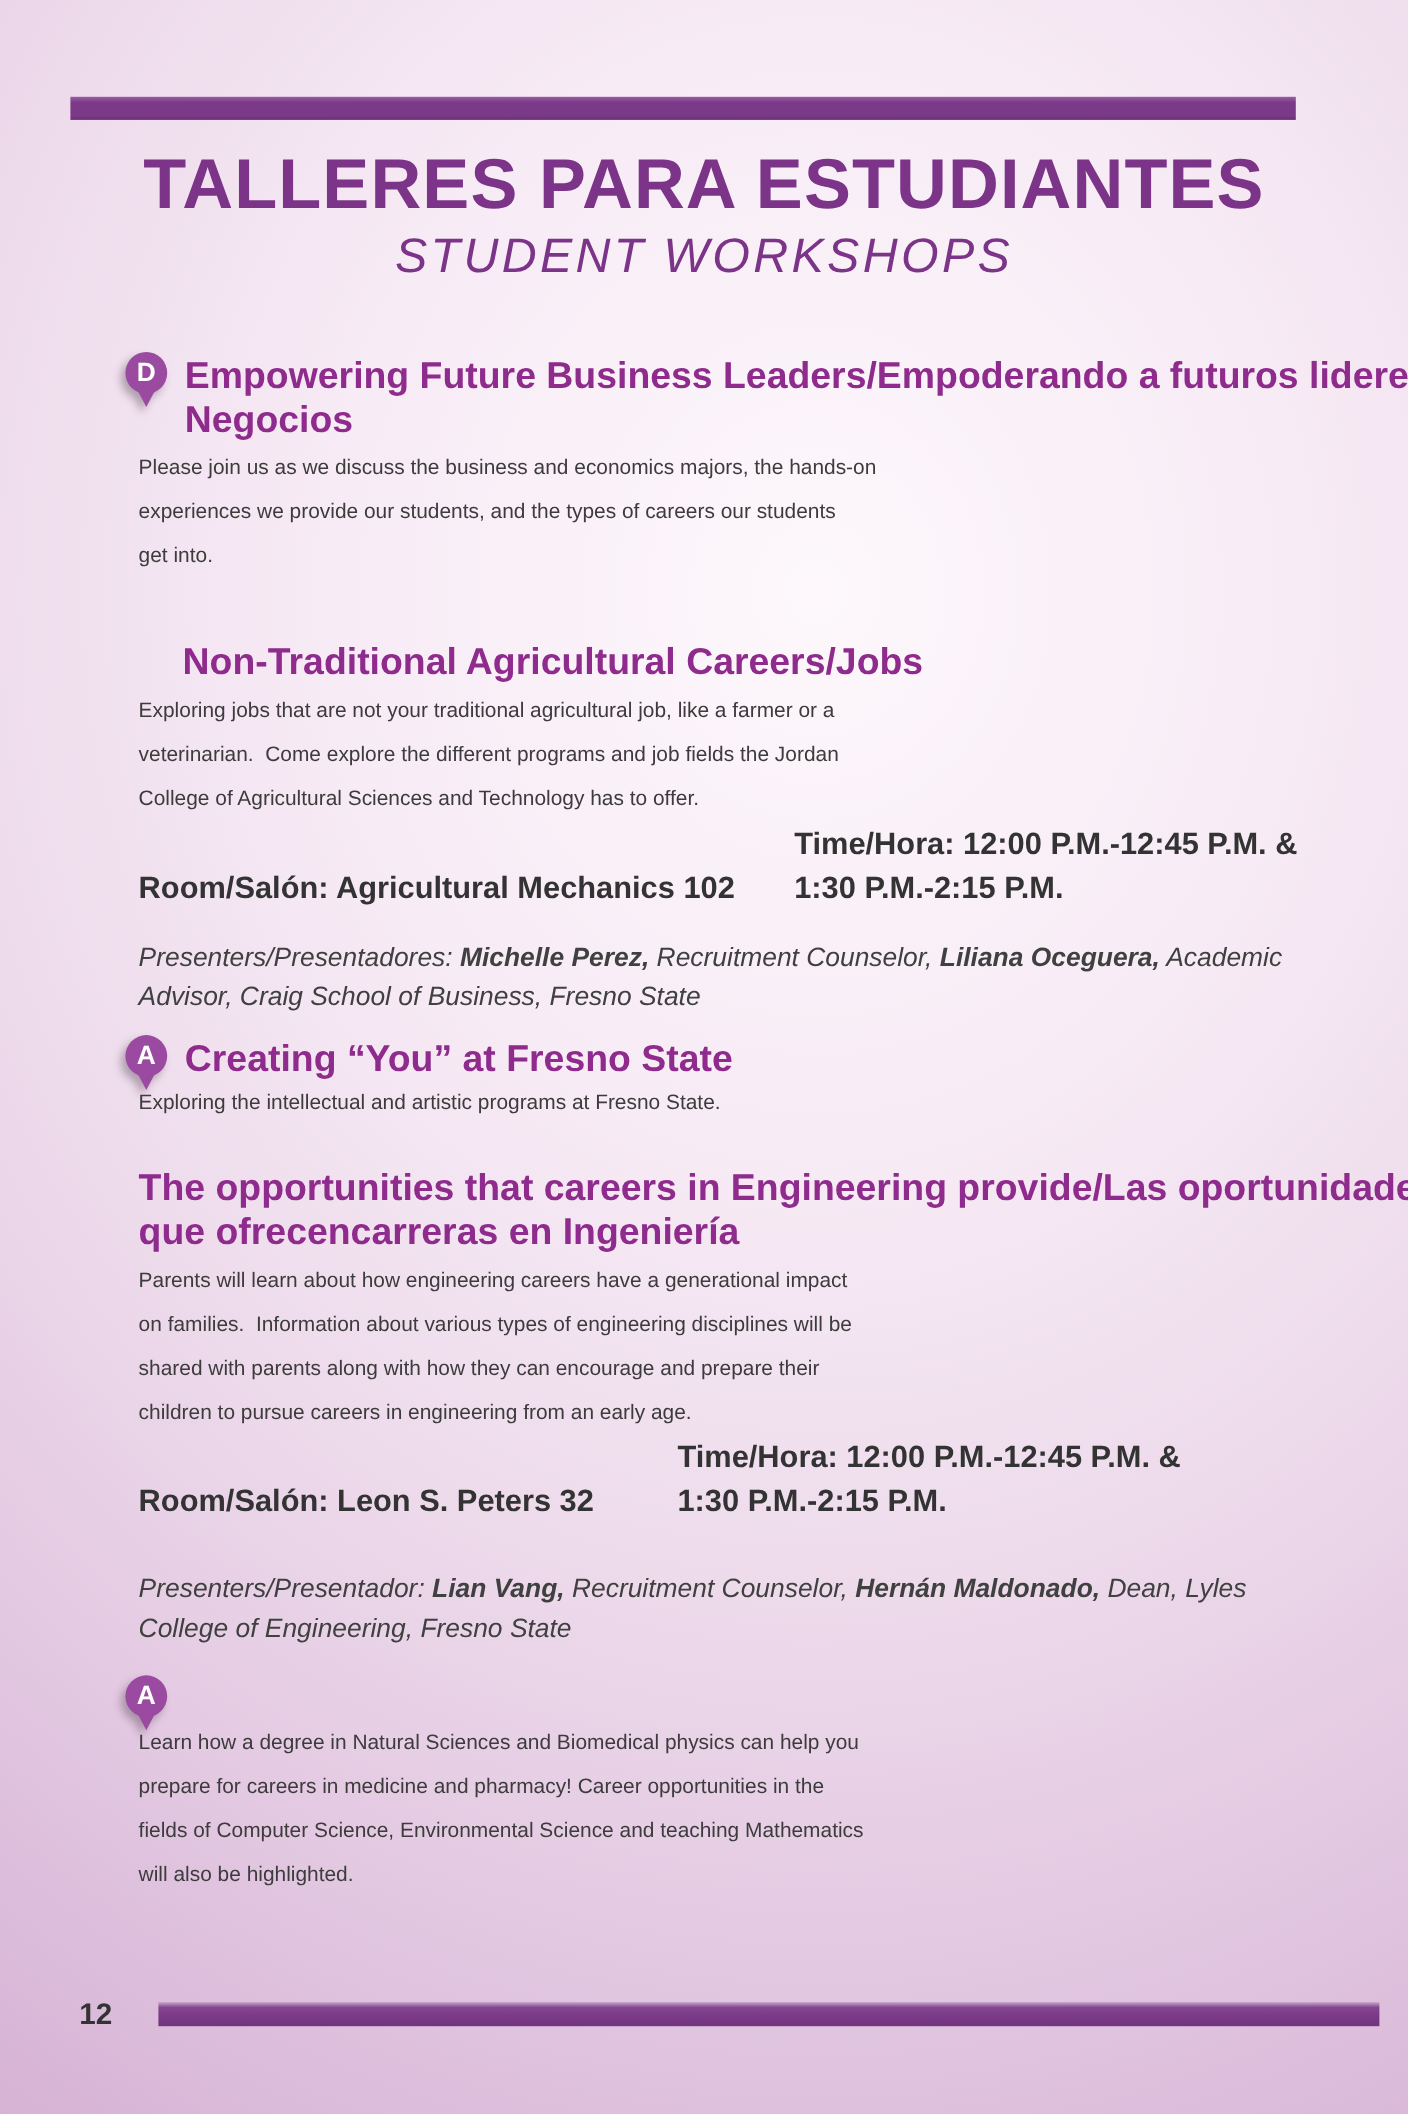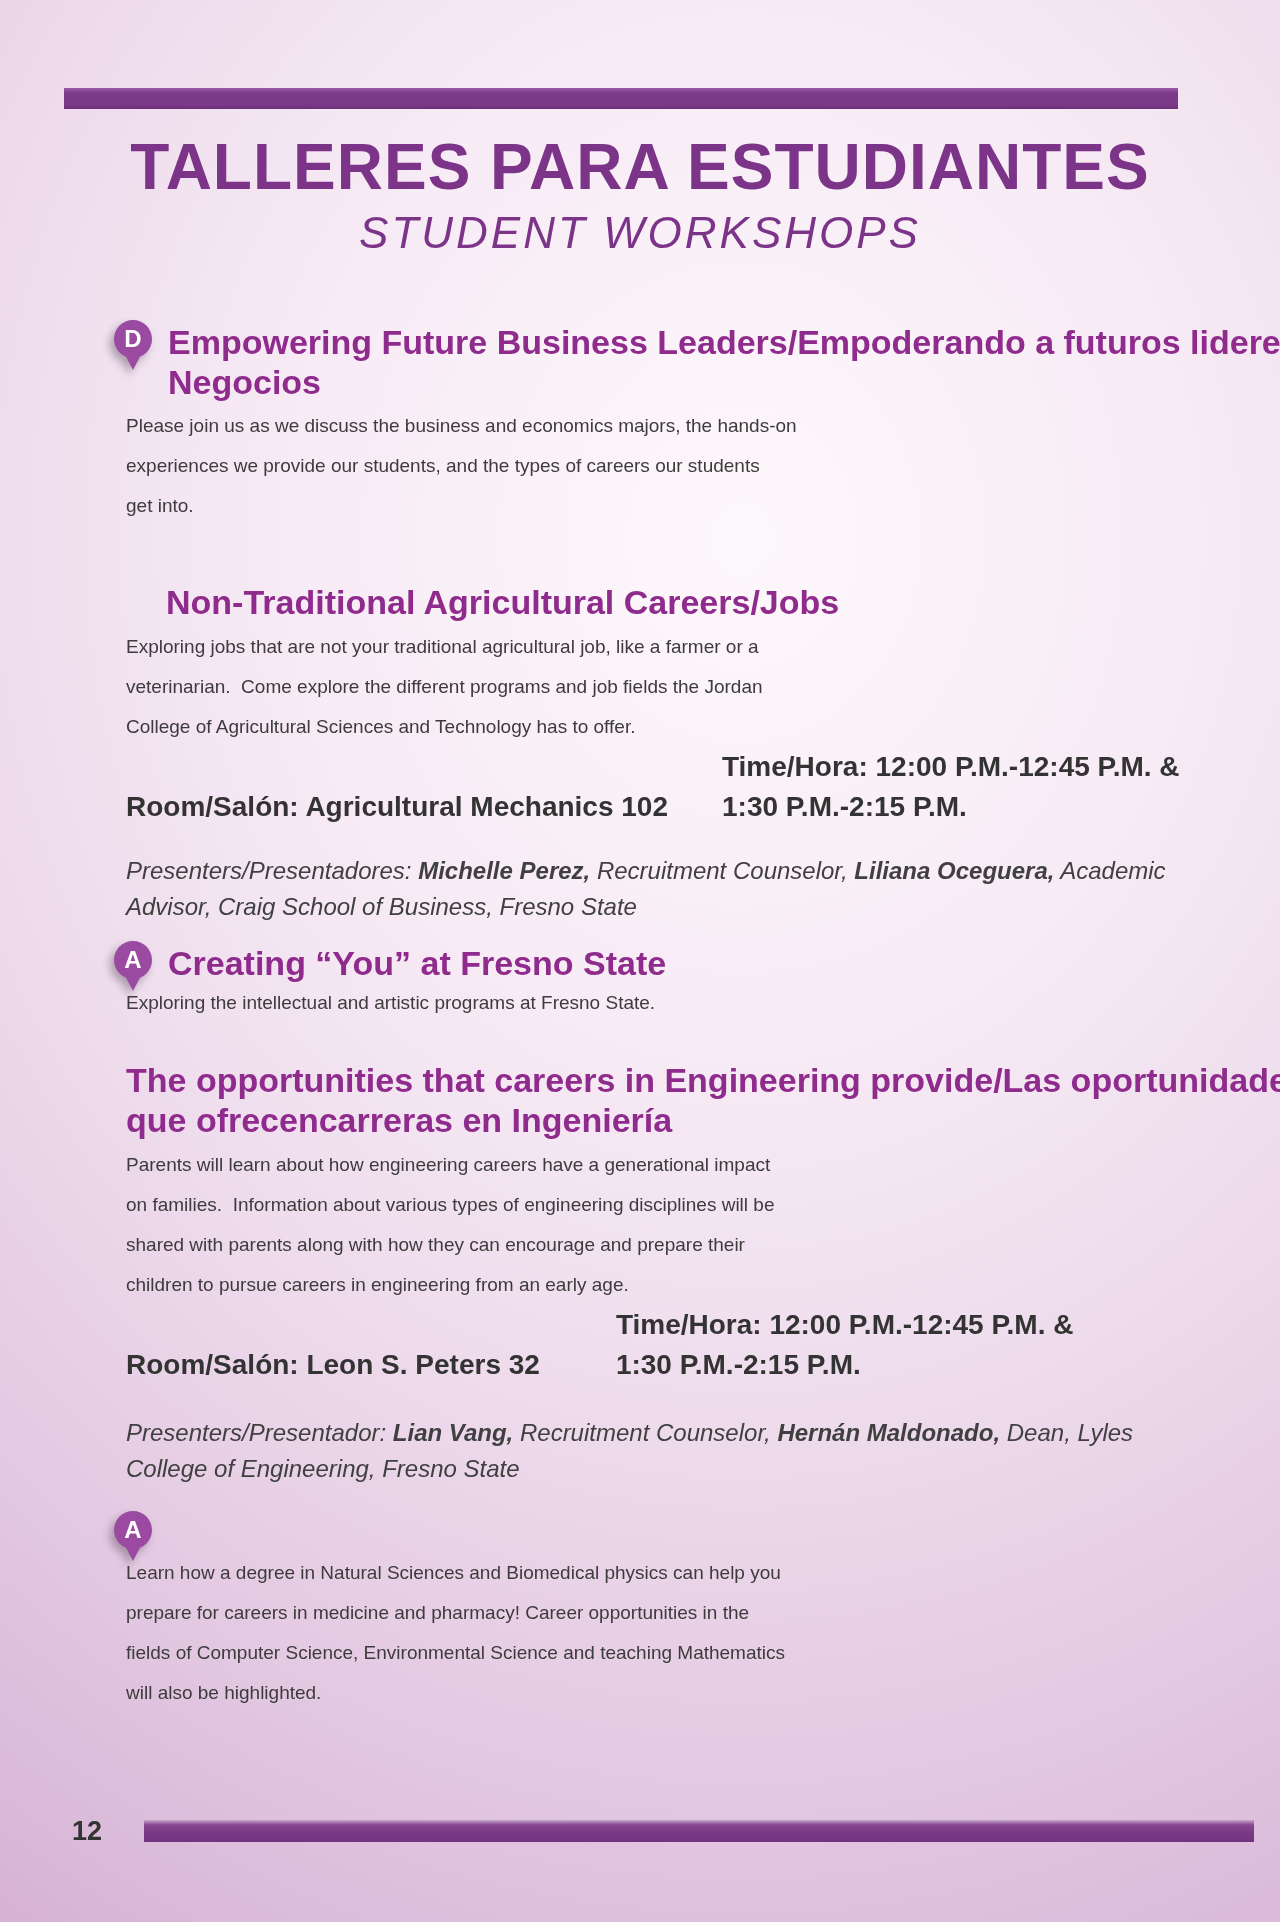--- a/index.html
+++ b/index.html
@@ -67,21 +67,21 @@
 
   .indented { margin-left:40px; }
   .mt-body { margin-top:4px; }
   .mt-sec2 { margin-top:56px; }
   .mt-p2 { margin-top:5px; }
   .mt-presenters1 { margin-top:26px; }
   .mt-creating { margin-top:16px; }
   .mt-exploring { margin-top:0; }
   .mt-eng { margin-top:37px; }
   .mt-engbody { margin-top:5px; }
-  .mt-presenters2 { margin-top:30px; }
+  .mt-presenters2 { margin-top:42px; }
   .mt-careers { margin-top:24px; }
   .mt-natsci { margin-top:4px; }
 
   .footer-page-num {
     position:absolute; left:72px; top:1816px;
     font-size:27px; font-weight:bold; color:var(--page_number,#333);
   }
   .bottom-bar {
     position:absolute; left:144px; top:1820px; width:1110px; height:22px;
     background:linear-gradient(180deg, #c9aacf 0%, #85478f 22%, var(--bar_fill,#7b3a87) 55%, #72347e 100%);

